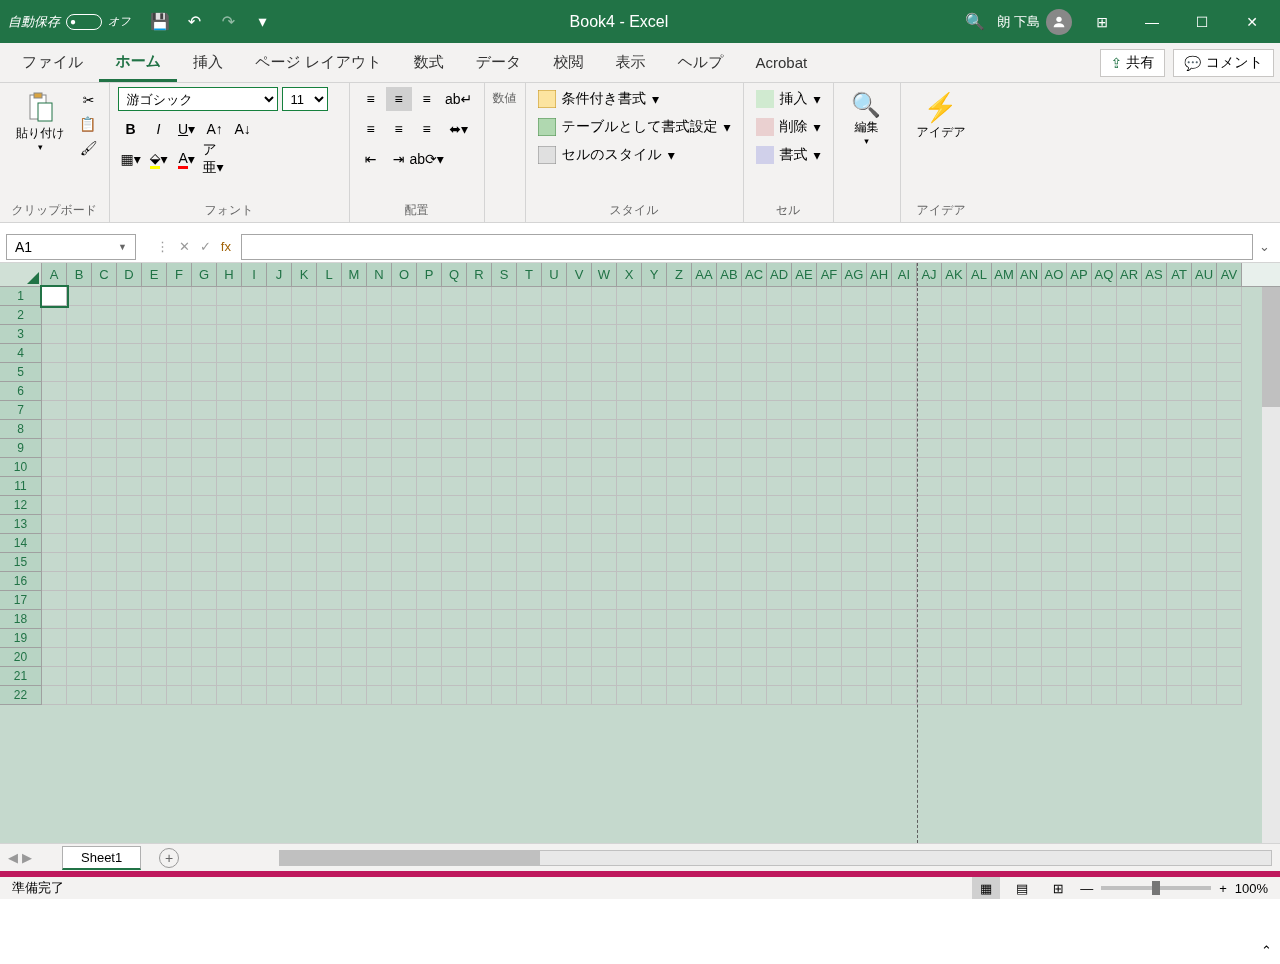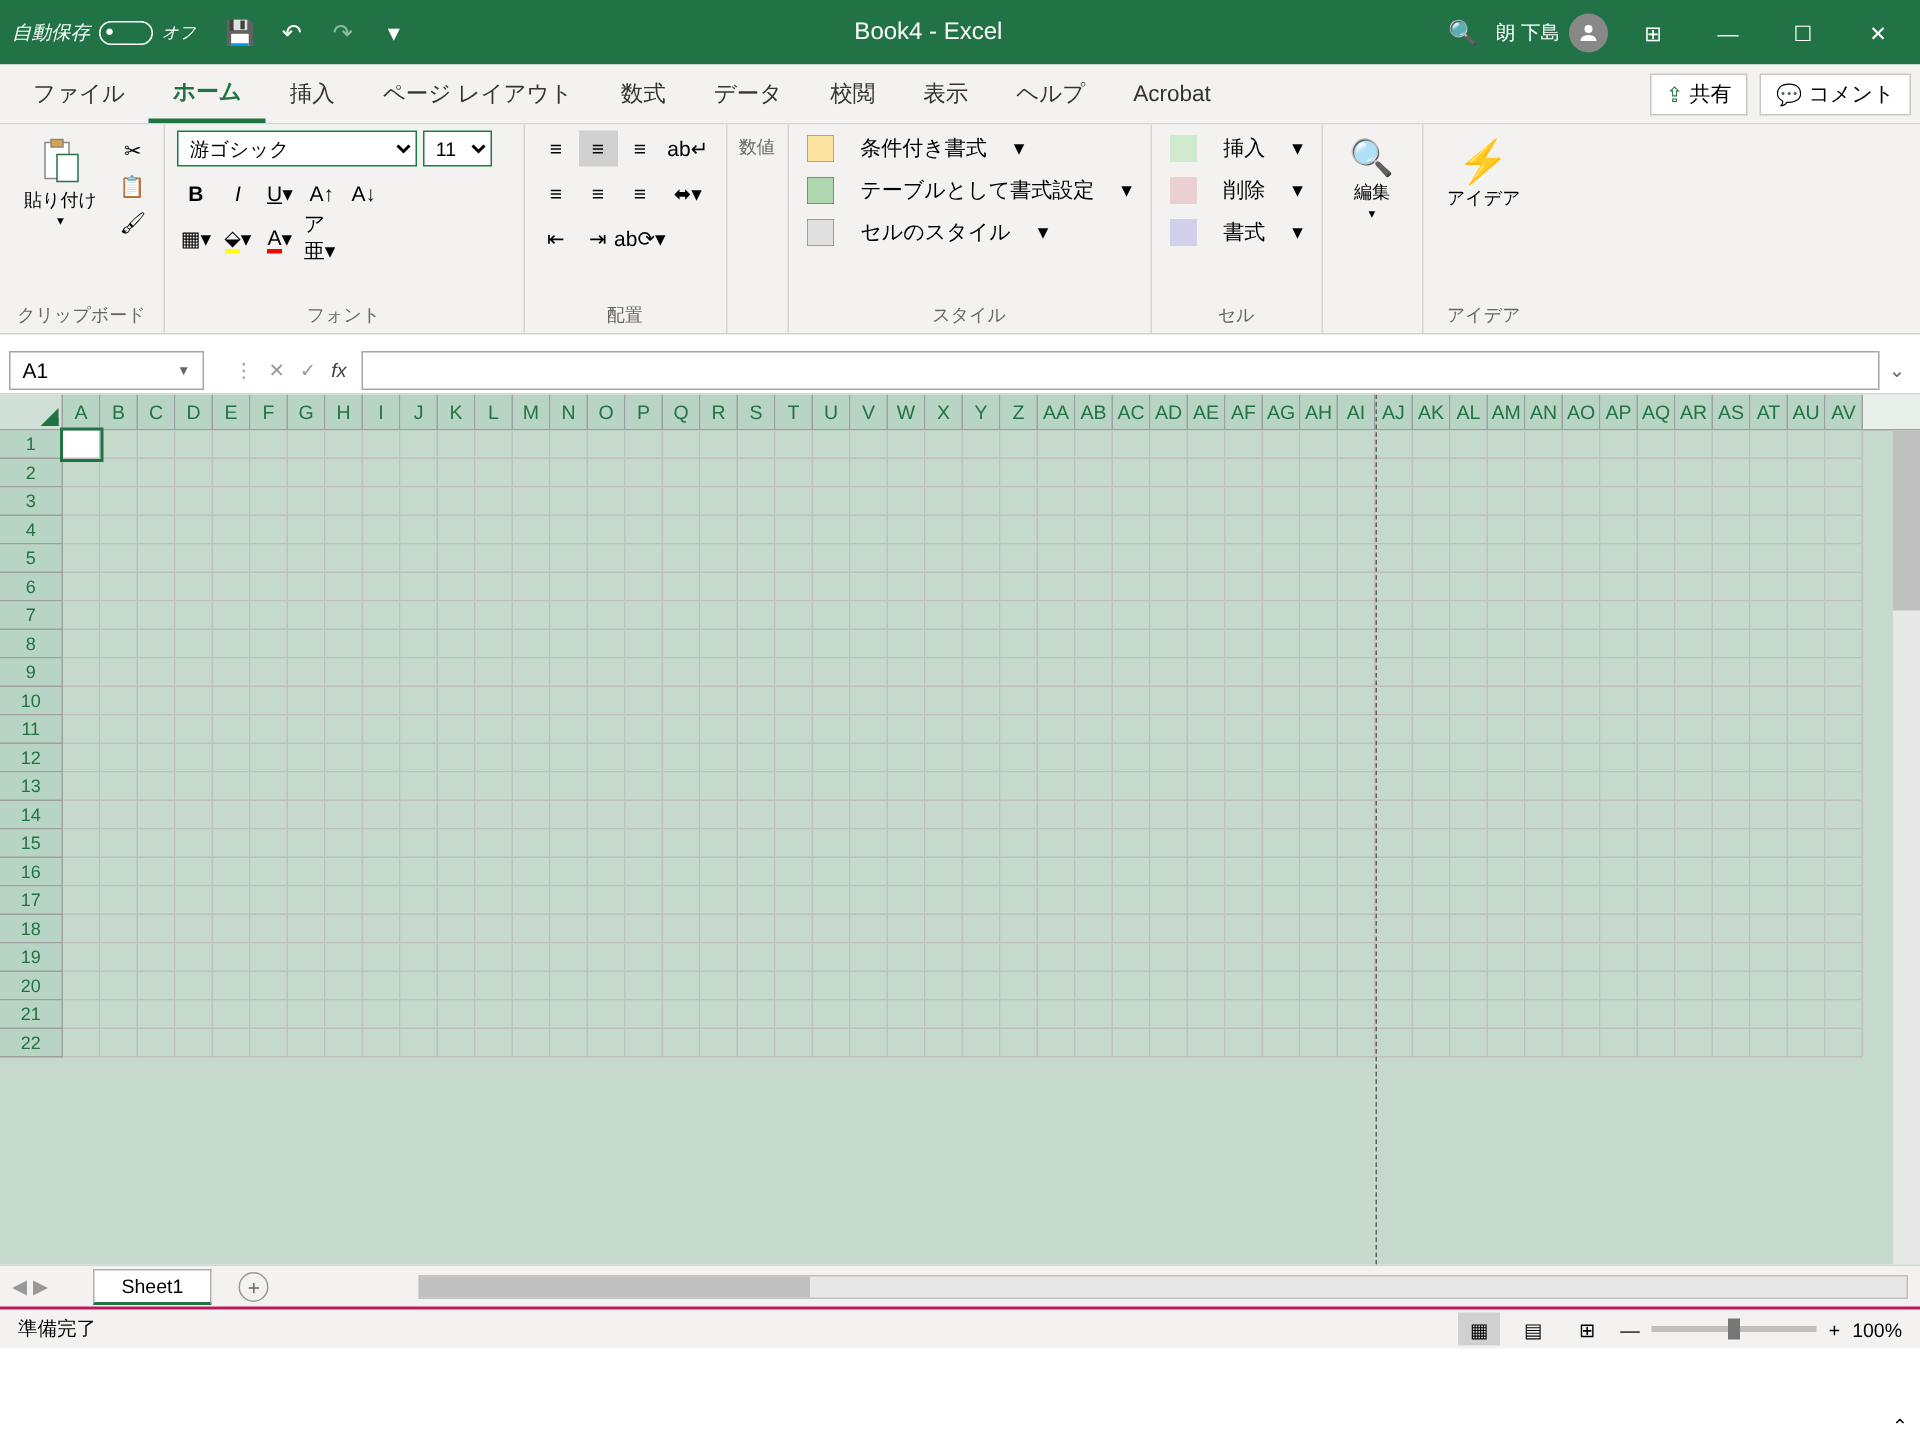--- a/index.html
+++ b/index.html
@@ -25,26 +25,26 @@
 .group-content { flex: 1; display: flex; align-items: flex-start; gap: 4px; }
 .group-label { text-align: center; font-size: 12px; color: #666; padding: 3px 0; position: relative; }
 .big-btn { display: flex; flex-direction: column; align-items: center; justify-content: center; padding: 4px 8px; cursor: pointer; font-size: 12px; min-width: 50px; }
 .big-btn svg, .big-icon { width: 32px; height: 32px; margin-bottom: 2px; }
 .col-stack { display: flex; flex-direction: column; gap: 2px; justify-content: flex-start; padding: 2px 0; }
 .small-btn { width: 24px; height: 22px; display: flex; align-items: center; justify-content: center; cursor: pointer; font-size: 14px; }
 .font-row { display: flex; gap: 4px; align-items: center; }
 .font-select { border: 1px solid #15803d; background: #fff; height: 24px; font-size: 13px; padding: 0 4px; }
 .btn-row { display: flex; gap: 2px; }
 .icon-btn { width: 26px; height: 24px; display: flex; align-items: center; justify-content: center; cursor: pointer; border: 1px solid transparent; font-size: 14px; }
-.style-item { display: flex; gap: 18px; padding: 3px 4px; cursor: pointer; font-size: 14px; }
+.style-item { display: flex; align-items: center; gap: 6px; padding: 3px 4px; cursor: pointer; font-size: 14px; }
 .style-item svg { width: 18px; height: 18px; }
 .formula-bar { height: 32px; display: flex; align-items: center; border-bottom: 1px solid #d4d4d4; background: #fff; margin-top: 8px; }
 .name-box { width: 130px; border: 1px solid #a6a6a6; height: 26px; padding: 0 8px; font-size: 14px; display: flex; align-items: center; justify-content: space-between; margin-left: 6px; }
 .fx-area { display: flex; align-items: center; gap: 10px; margin-left: 20px; color: #999; }
-.fx-label { font-style: italic; color: #404040; }
+.fx-label { color: #a16207; }
 .formula-input { flex: 1; height: 26px; border: 1px solid #a6a6a6; margin: 0 6px 0 10px; padding: 0 6px; }
 .grid-area { height: 580px; position: relative; overflow: hidden; background: #c5d9cd; }
 .col-headers { display: flex; height: 24px; background: #e8f0ec; border-bottom: 1px solid #a0a0a0; }
 .select-all { width: 42px; background: #d0e0d6; border-right: 1px solid #a0a0a0; cursor: pointer; position: relative; }
 .select-all::after { content: ""; position: absolute; right: 2px; bottom: 2px; border: 6px solid transparent; border-right-color: #217346; border-bottom-color: #217346; }
 .col-h { width: 25px; text-align: center; font-size: 13px; border-right: 1px solid #a0a0a0; cursor: pointer; background: #b8d4c4; color: #217346; font-weight: 500; line-height: 24px; overflow: hidden; }
 .grid-body { display: flex; }
 .row-headers { display: flex; flex-direction: column; }
 .row-h { width: 42px; height: 19px; text-align: center; font-size: 12px; border-bottom: 1px solid #a0a0a0; border-right: 1px solid #a0a0a0; background: #b8d4c4; color: #217346; cursor: pointer; line-height: 19px; }
 .cells { position: relative; flex: 1; }
@@ -52,21 +52,21 @@
 .cell { width: 25px; height: 19px; border-right: 1px solid #bfbfbf; border-bottom: 1px solid #bfbfbf; background: #c5d9cd; }
 .cell.active { background: #fff; outline: 2px solid #217346; z-index: 2; position: relative; }
 .page-break { position: absolute; top: 0; bottom: 0; border-left: 1px dashed #606060; }
 .sheet-tabs { height: 28px; background: #f3f2f1; display: flex; align-items: center; border-top: 1px solid #d4d4d4; padding: 0 8px; }
 .sheet-nav { display: flex; gap: 4px; color: #999; }
 .sheet-tab { background: #fff; border: 1px solid #b0b0b0; border-bottom: 2px solid #217346; padding: 3px 18px; margin-left: 30px; font-size: 13px; cursor: pointer; }
 .add-sheet { margin-left: 18px; width: 20px; height: 20px; border: 1px solid #999; border-radius: 50%; display: flex; align-items: center; justify-content: center; cursor: pointer; font-size: 14px; color: #666; }
 .hscroll { flex: 1; margin-left: 100px; }
 .hscroll-track { height: 16px; background: #e8e8e8; position: relative; border: 1px solid #c0c0c0; }
 .hscroll-thumb { position: absolute; left: 0; width: 260px; height: 100%; background: #c0c0c0; }
-.statusbar { height: 28px; background: #f3f2f1; display: flex; align-items: center; padding: 0 12px; font-size: 13px; border-top: 2px solid #be185d; }
+.statusbar { height: 28px; background: #f3f2f1; display: flex; align-items: center; padding: 0 12px; font-size: 13px; border-top: 6px solid #be185d; }
 .status-right { margin-left: auto; display: flex; align-items: center; gap: 8px; }
 .view-btn { width: 28px; height: 22px; display: flex; align-items: center; justify-content: center; cursor: pointer; border: 1px solid transparent; }
 .view-btn.active { background: #d0d0d0; }
 .zoom-slider { width: 110px; height: 4px; background: #c0c0c0; position: relative; }
 .zoom-thumb { position: absolute; left: 50%; top: -5px; width: 8px; height: 14px; background: #767676; transform: translateX(-50%); }
 .vscroll { position: absolute; right: 0; top: 24px; bottom: 0; width: 18px; background: #e8e8e8; }
 .vscroll-thumb { width: 100%; height: 120px; background: #c0c0c0; }
 </style>
 </head>
 <body>

